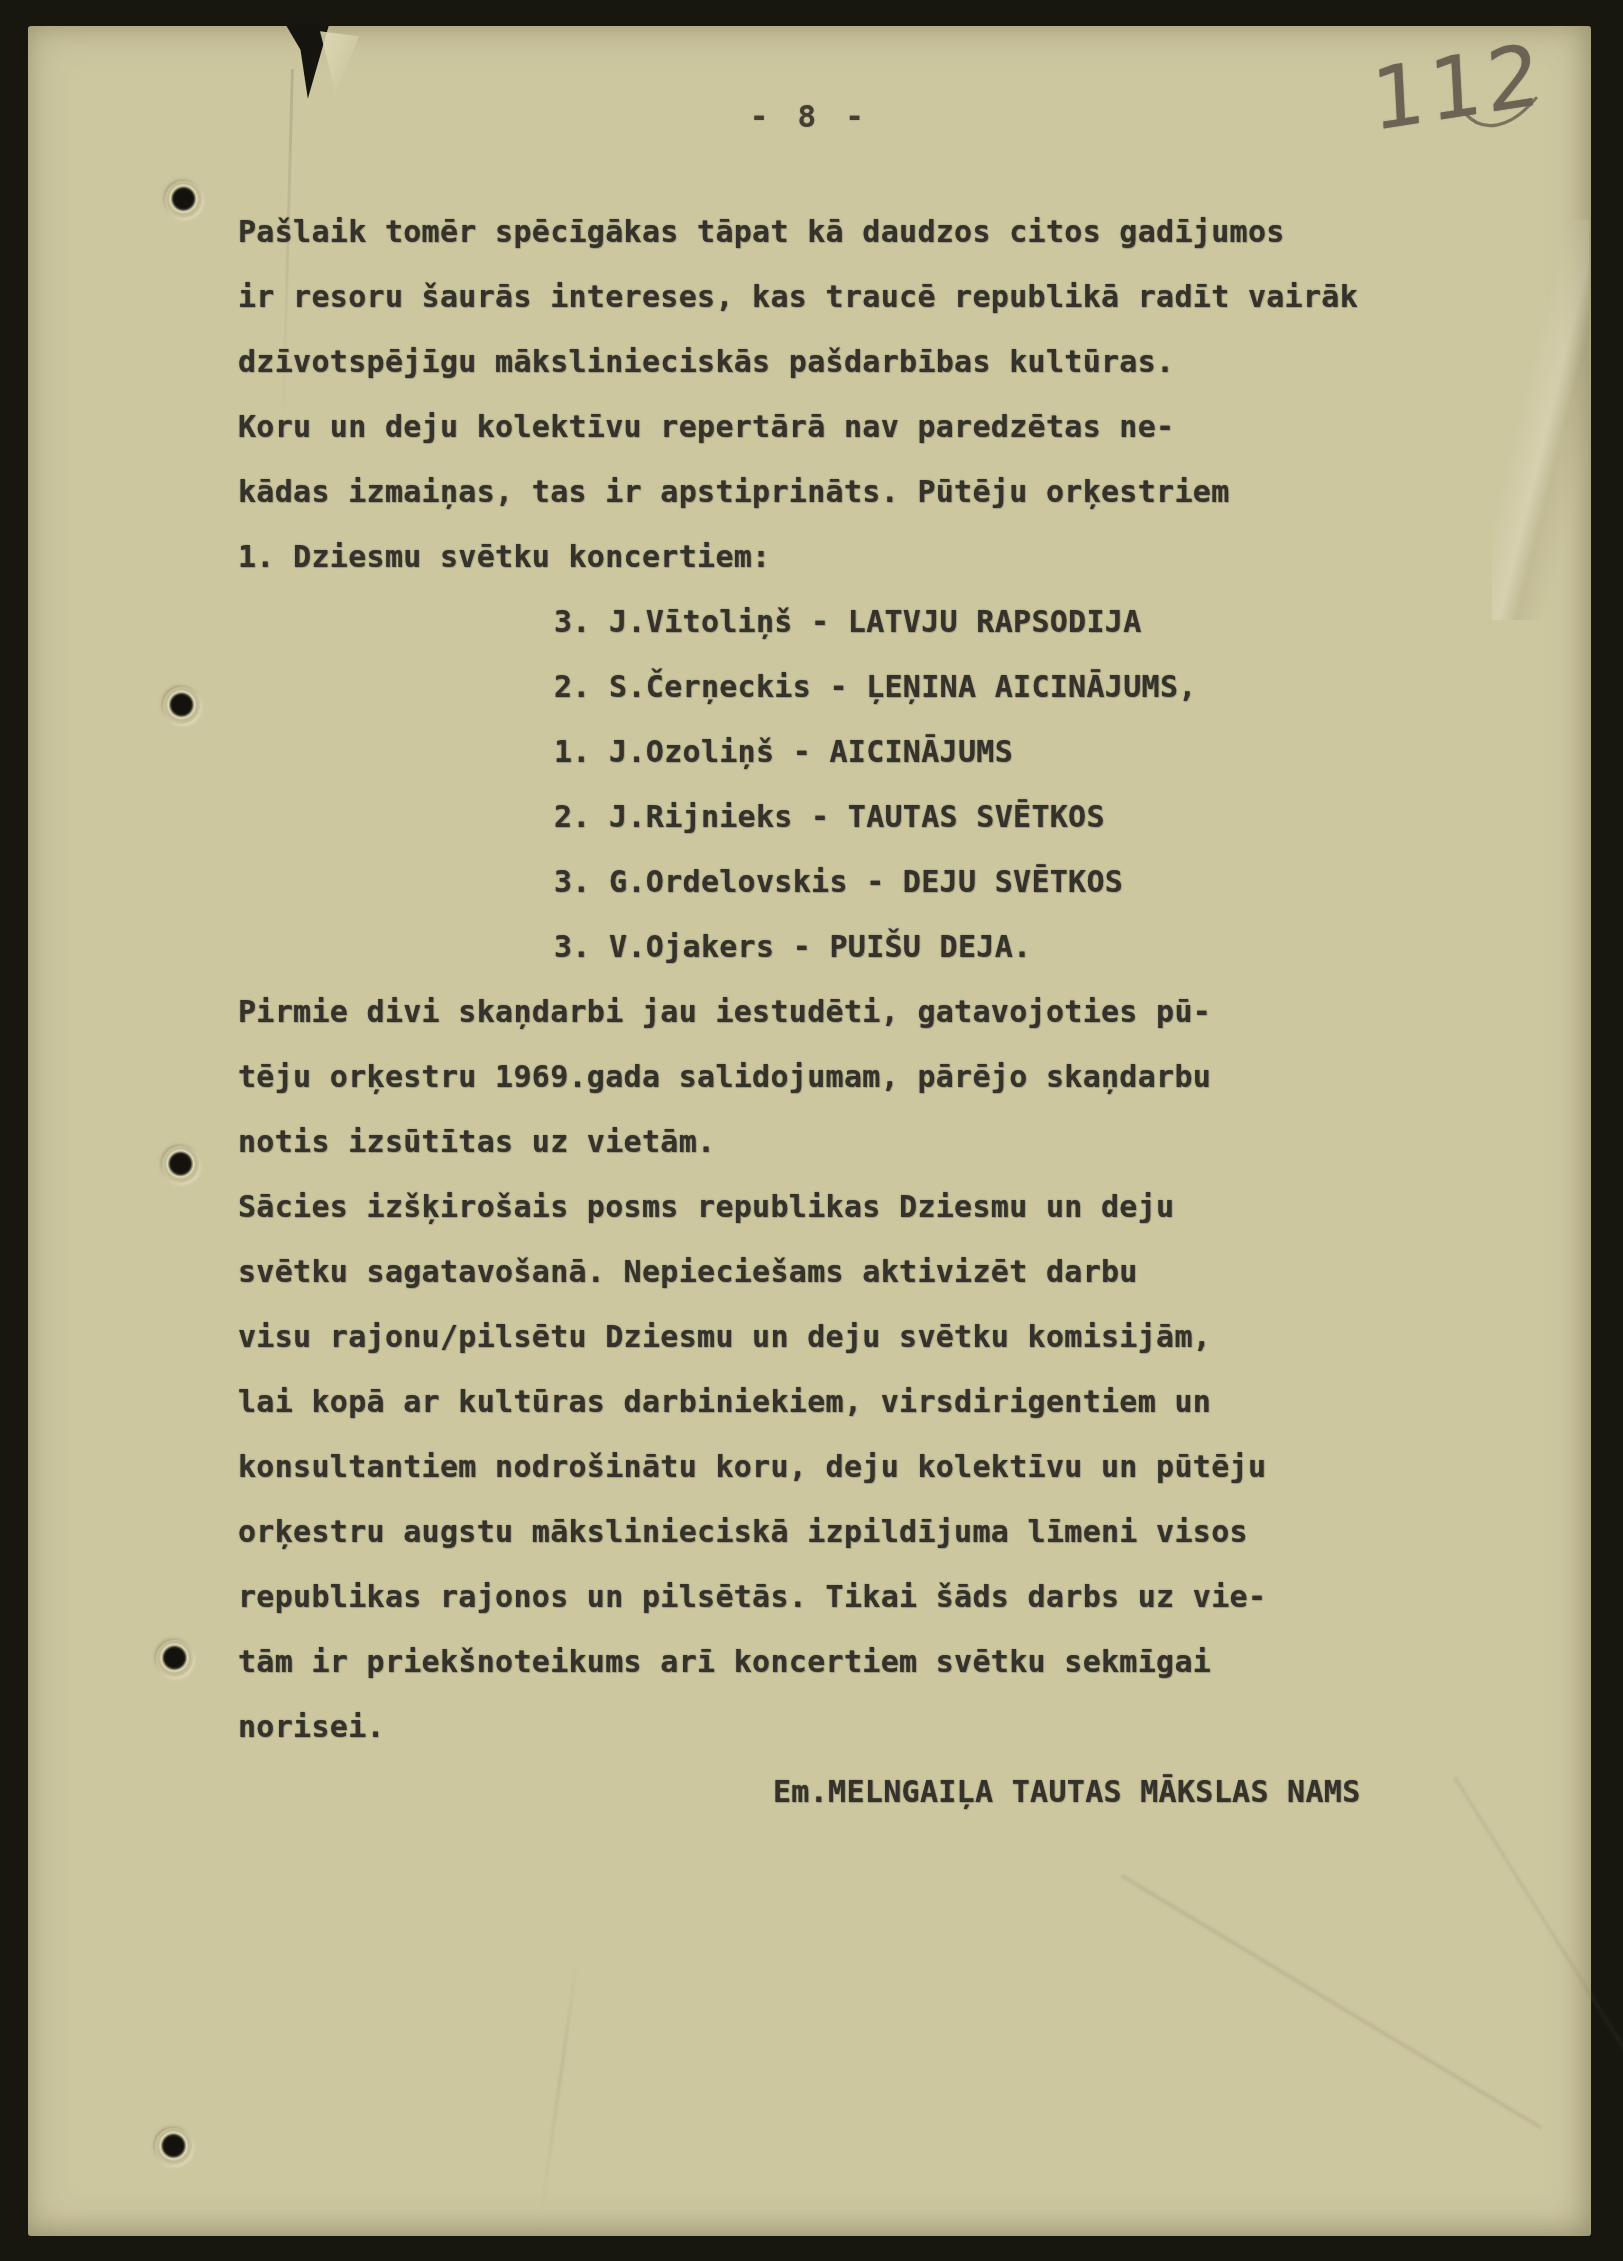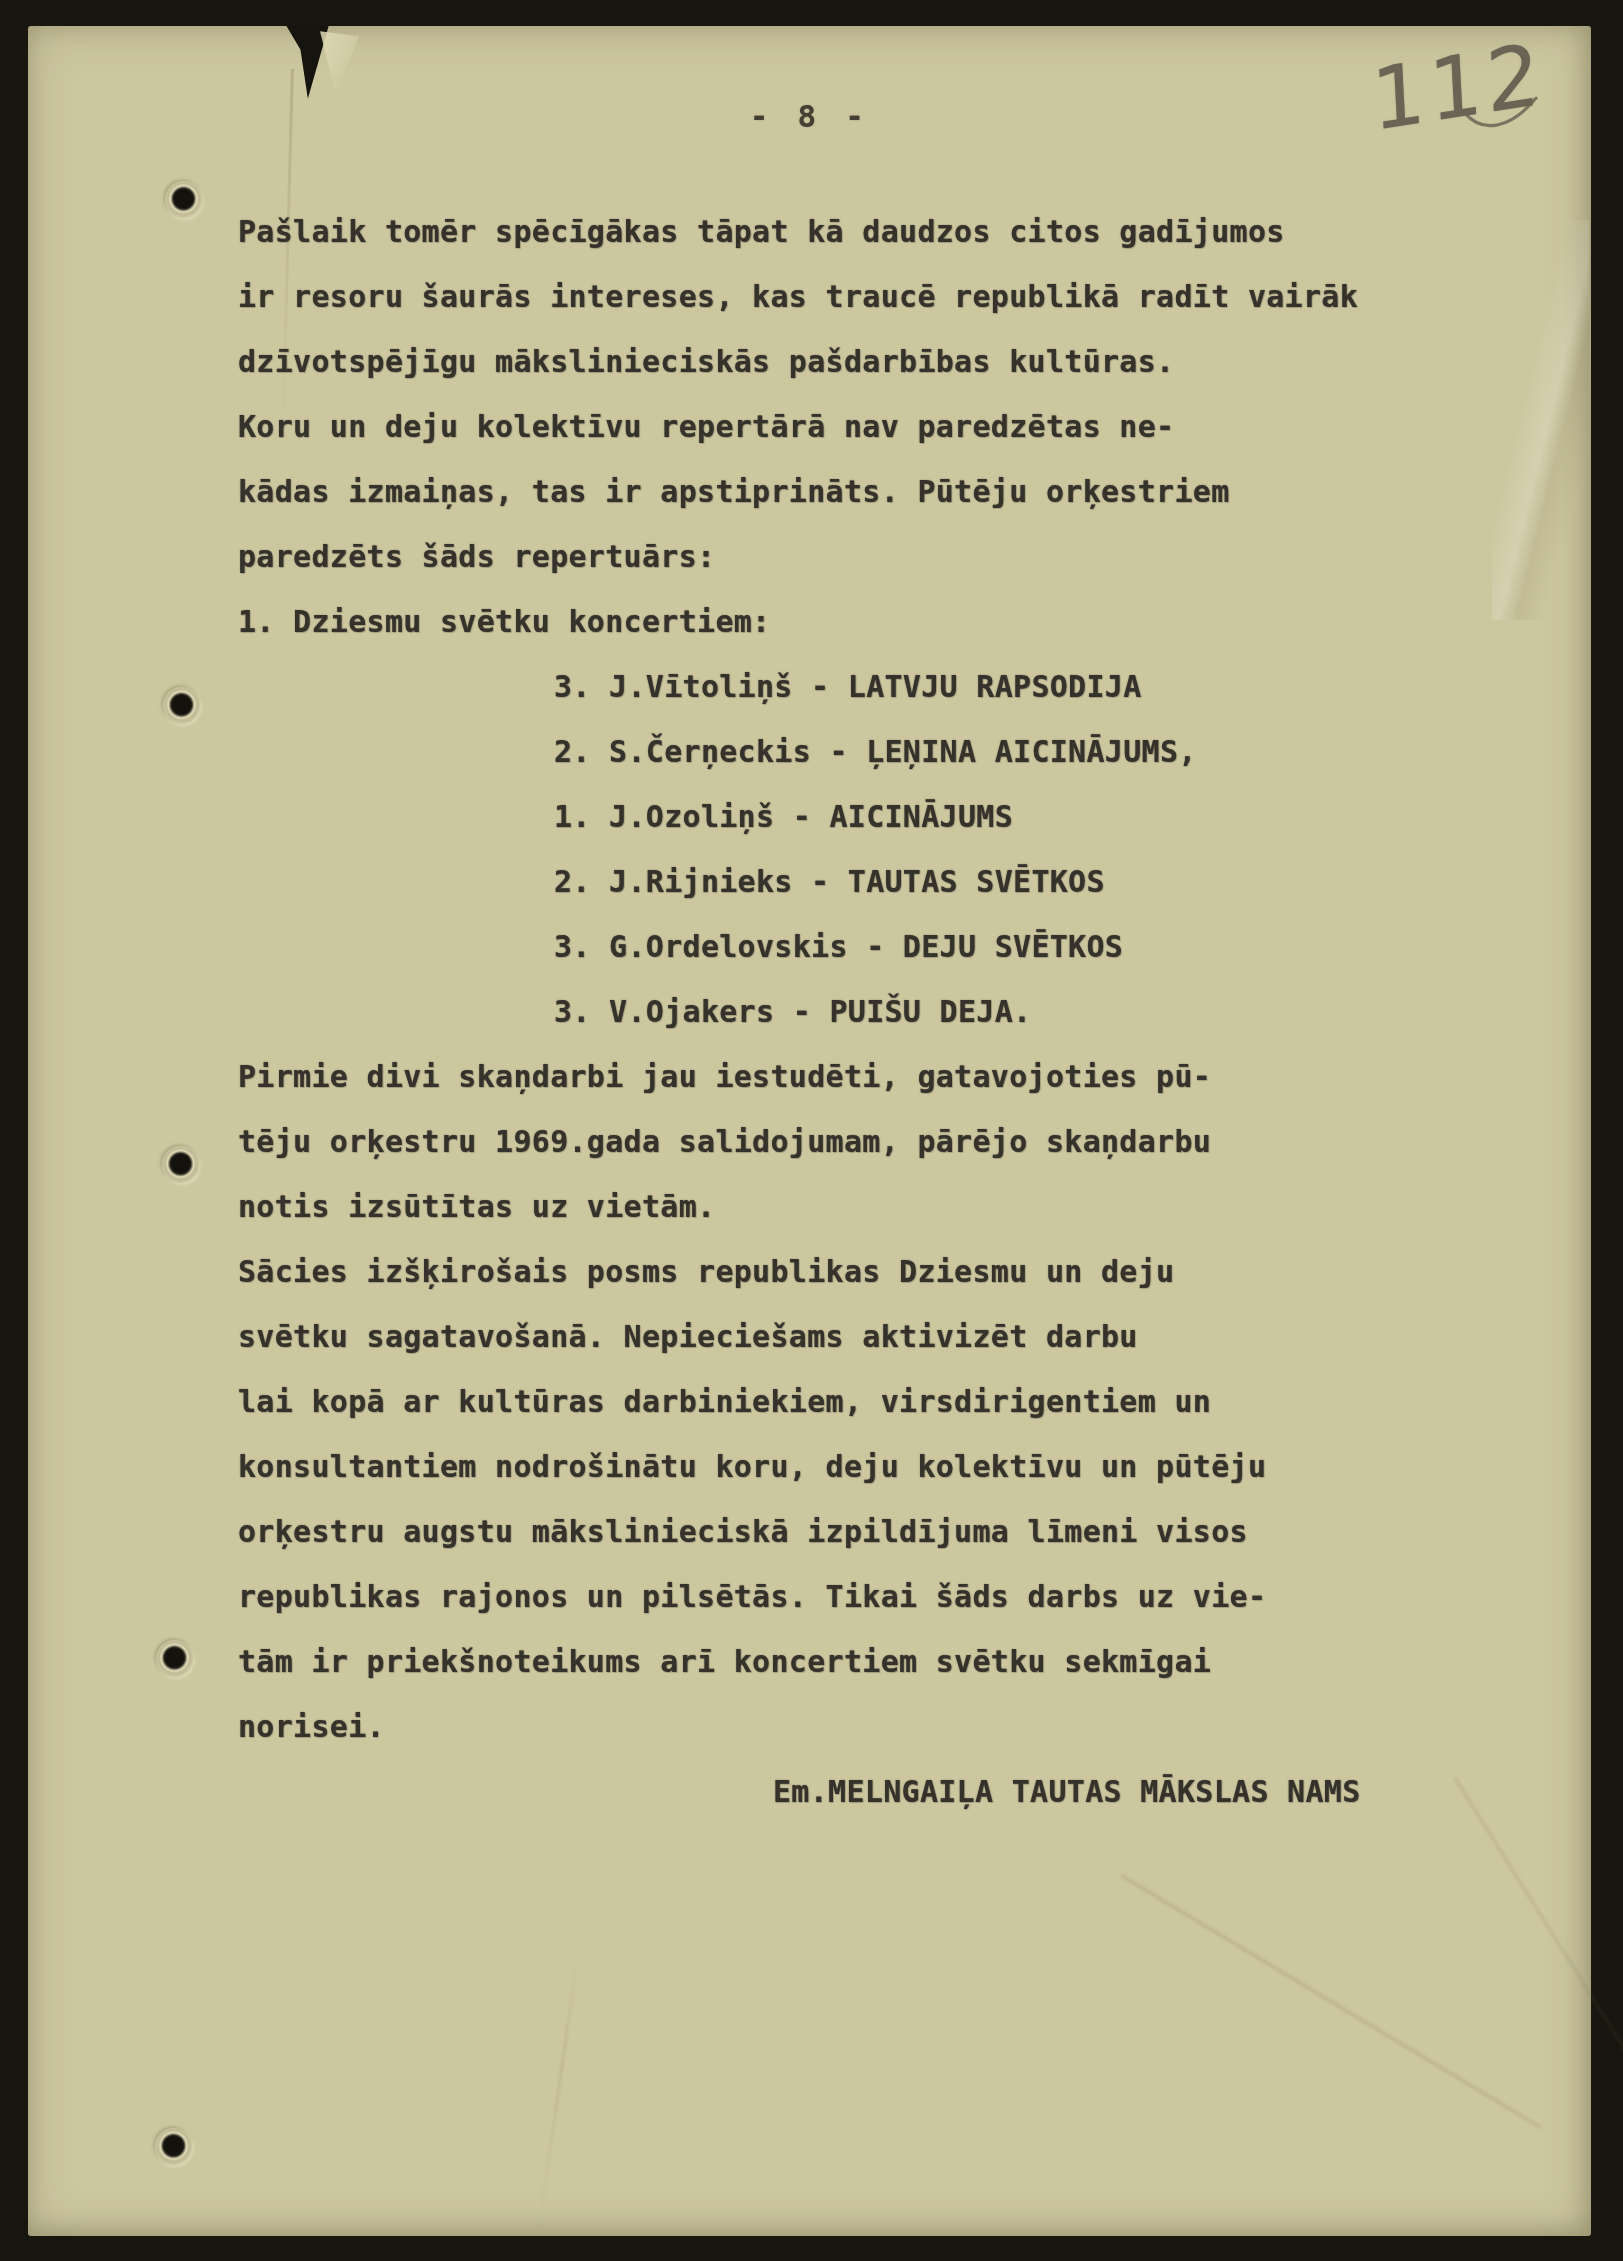--- a/index.html
+++ b/index.html
@@ -138,33 +138,33 @@
       <path d="M2 10 C 28 46, 72 44, 114 4" fill="none" stroke="#6b6455" stroke-width="5" stroke-linecap="round" opacity="0.85"></path>
     </svg>
   </div>
 
   <div class="typed-lines">
       <div class="line indent-0">Pašlaik tomēr spēcīgākas tāpat kā daudzos citos gadījumos</div>
       <div class="line indent-0">ir resoru šaurās intereses, kas traucē republikā radīt vairāk</div>
       <div class="line indent-0">dzīvotspējīgu mākslinieciskās pašdarbības kultūras.</div>
       <div class="line indent-1">Koru un deju kolektīvu repertārā nav paredzētas ne-</div>
       <div class="line indent-0">kādas izmaiņas, tas ir apstiprināts. Pūtēju orķestriem</div>
-      <div class="line indent-0">paredzēts šāds repertuārs:</div>
       <div class="line indent-0">1. Dziesmu svētku koncertiem:</div>
       <div class="line indent-2">3. J.Vītoliņš - LATVJU RAPSODIJA</div>
       <div class="line indent-2">2. S.Čerņeckis - ĻEŅINA AICINĀJUMS,</div>
       <div class="line indent-2">1. J.Ozoliņš - AICINĀJUMS</div>
       <div class="line indent-2">2. J.Rijnieks - TAUTAS SVĒTKOS</div>
       <div class="line indent-2">3. G.Ordelovskis - DEJU SVĒTKOS</div>
       <div class="line indent-2">3. V.Ojakers - PUIŠU DEJA.</div>
       <div class="line indent-1">Pirmie divi skaņdarbi jau iestudēti, gatavojoties pū-</div>
       <div class="line indent-0">tēju orķestru 1969.gada salidojumam, pārējo skaņdarbu</div>
       <div class="line indent-0">notis izsūtītas uz vietām.</div>
       <div class="line indent-1">Sācies izšķirošais posms republikas Dziesmu un deju</div>
       <div class="line indent-0">svētku sagatavošanā. Nepieciešams aktivizēt darbu</div>
+      <div class="line indent-0">visu rajonu/pilsētu Dziesmu un deju svētku komisijām,</div>
       <div class="line indent-0">lai kopā ar kultūras darbiniekiem, virsdirigentiem un</div>
       <div class="line indent-0">konsultantiem nodrošinātu koru, deju kolektīvu un pūtēju</div>
       <div class="line indent-0">orķestru augstu mākslinieciskā izpildījuma līmeni visos</div>
       <div class="line indent-0">republikas rajonos un pilsētās. Tikai šāds darbs uz vie-</div>
       <div class="line indent-0">tām ir priekšnoteikums arī koncertiem svētku sekmīgai</div>
       <div class="line indent-0">norisei.</div>
       <div class="line indent-3">Em.MELNGAIĻA TAUTAS MĀKSLAS NAMS</div>
     </div>
 
 </div>

